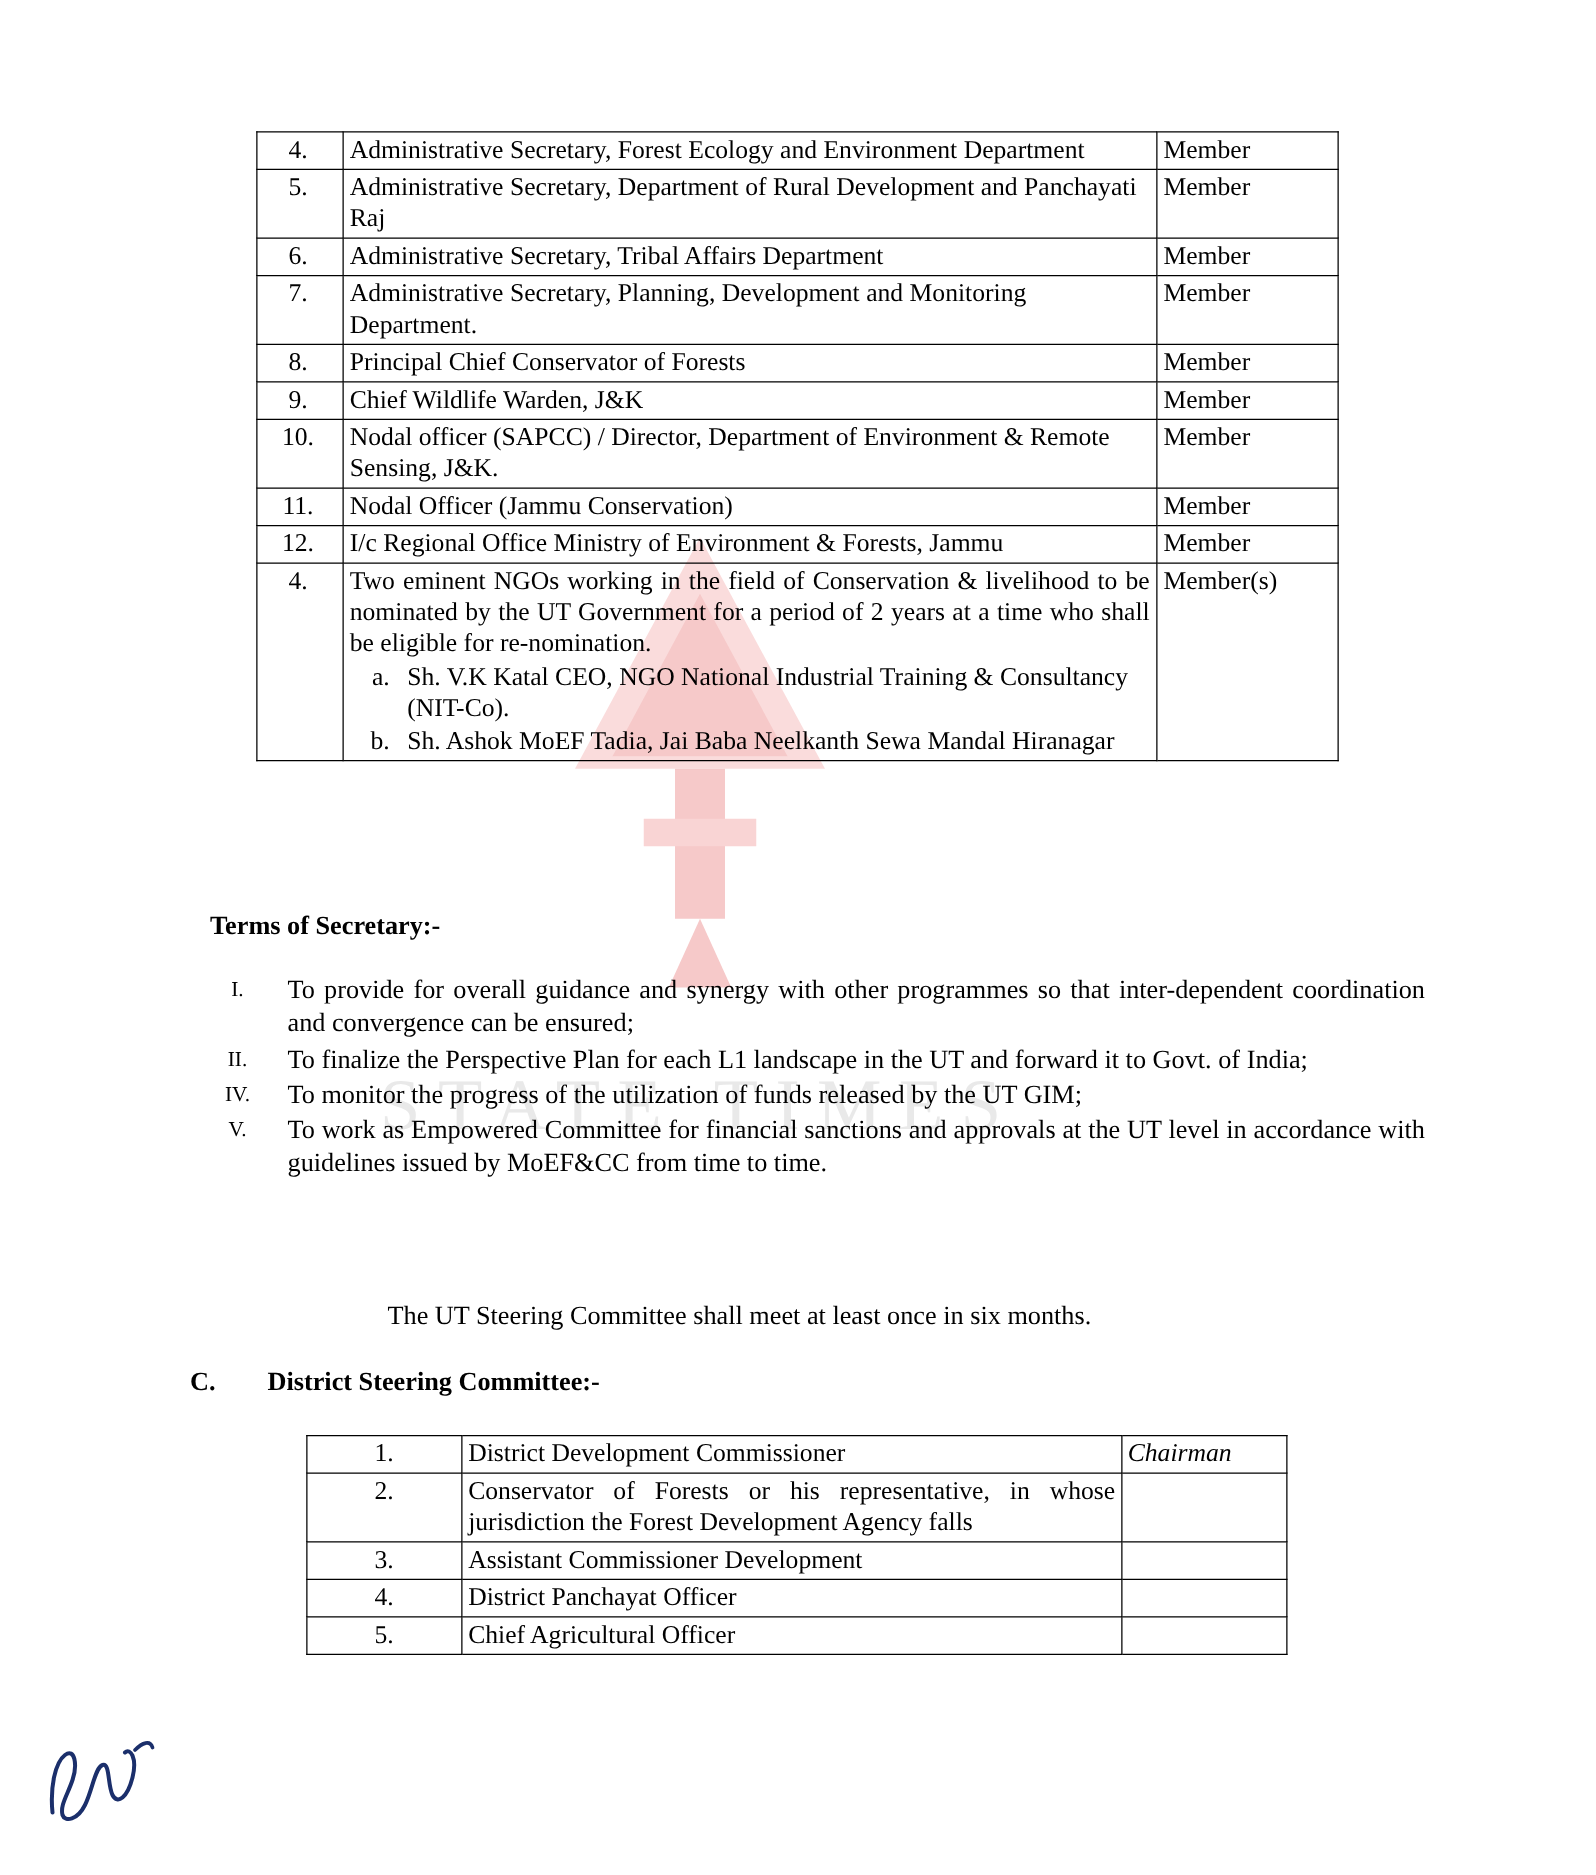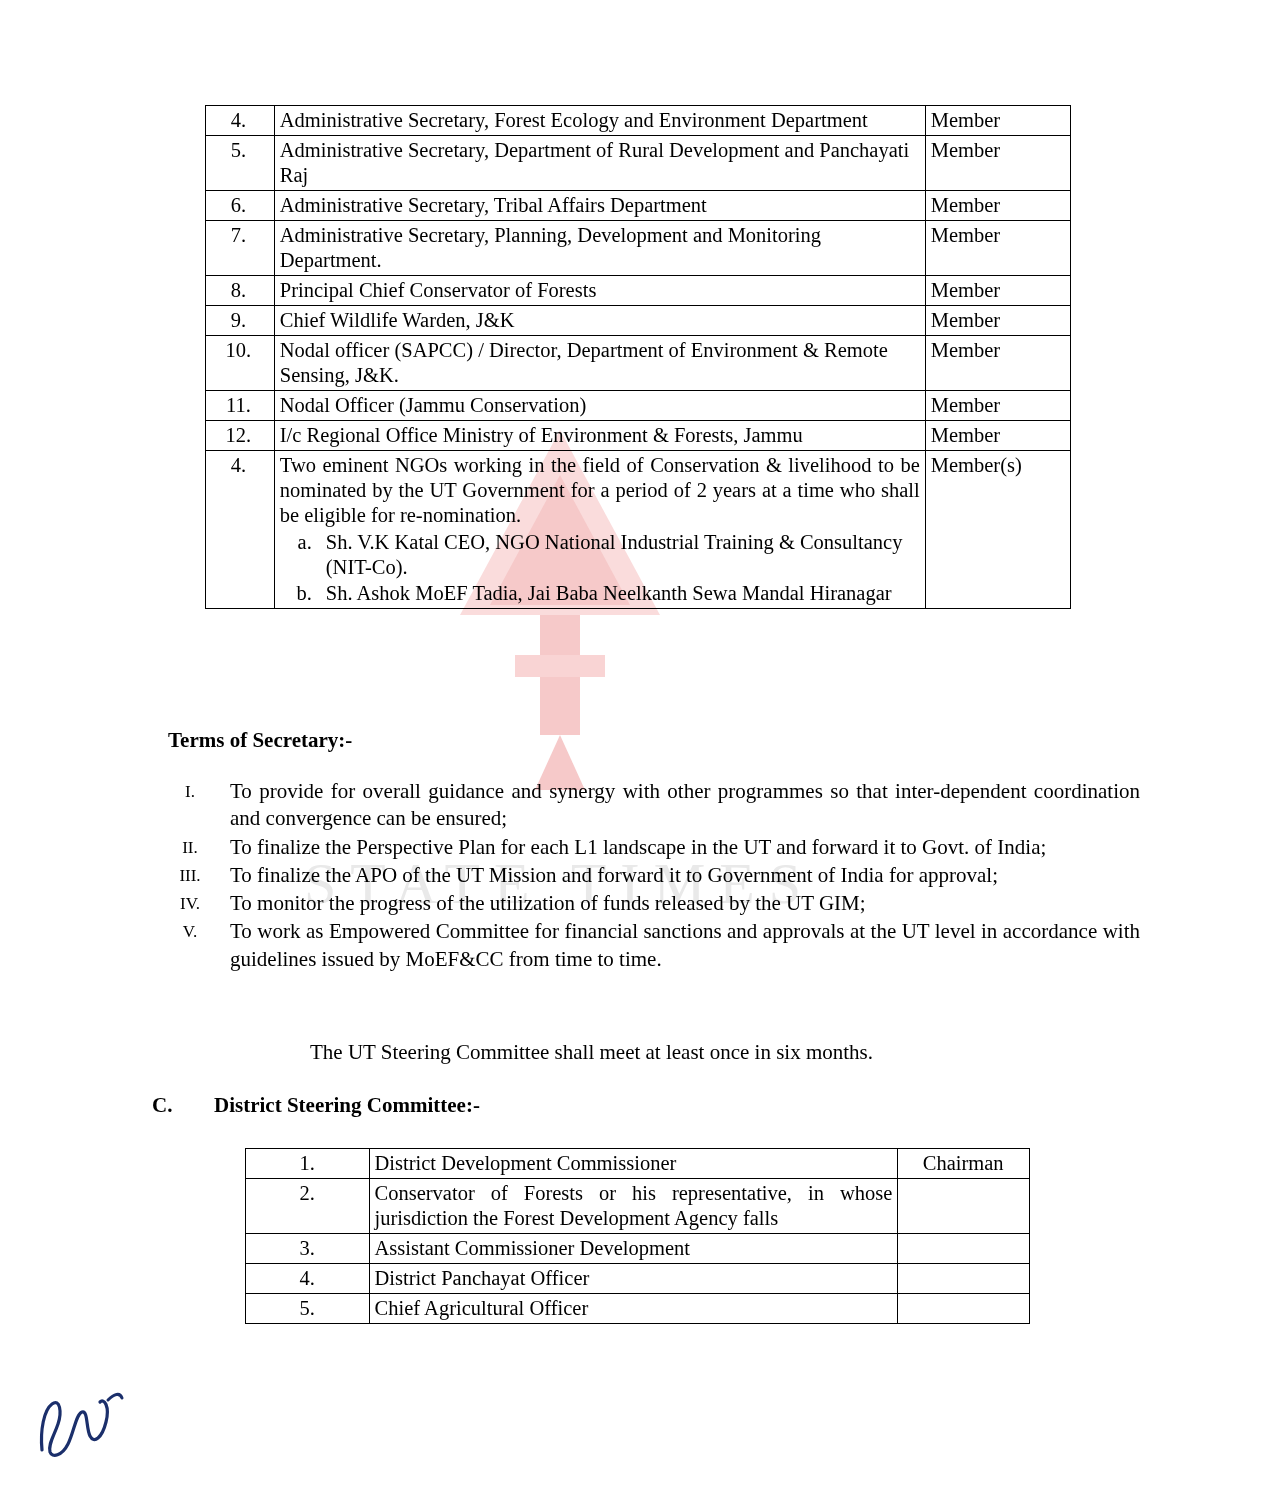--- a/index.html
+++ b/index.html
@@ -168,22 +168,23 @@
   }
   #district-table td.num {
     width: 118px;
     text-align: center;
   }
   #district-table td.desc {
     width: 540px;
   }
   #district-table td.role {
     width: 124px;
-    text-align: center;
+    text-align: left;
     padding-left: 4px;
+    font-style: italic;
   }
   .justify-row {
     text-align: justify;
     text-align-last: left;
   }
 
   
   #signature {
     position: absolute;
     left: 30px;
@@ -282,24 +283,20 @@
     <div id="terms-list">
       <div class="term-row">
         <div class="term-num">I.</div>
         <div class="term-txt">To provide for overall guidance and synergy with other programmes so that inter-dependent coordination and convergence can be ensured;</div>
       </div>
       <div class="term-row">
         <div class="term-num">II.</div>
         <div class="term-txt">To finalize the Perspective Plan for each L1 landscape in the UT and forward it to Govt. of India;</div>
       </div>
       <div class="term-row">
-        <div class="term-num">III.</div>
-        <div class="term-txt">To finalize the APO of the UT Mission and forward it to Government of India for approval;</div>
-      </div>
-      <div class="term-row">
         <div class="term-num">IV.</div>
         <div class="term-txt nojust">To monitor the progress of the utilization of funds released by the UT GIM;</div>
       </div>
       <div class="term-row">
         <div class="term-num">V.</div>
         <div class="term-txt"> To work as Empowered Committee for financial sanctions and approvals  at the UT level in accordance with guidelines issued by MoEF&amp;CC from time to time.</div>
       </div>
     </div>
 
     <div id="meet-note">The UT Steering Committee shall meet at least once in six months.</div>

